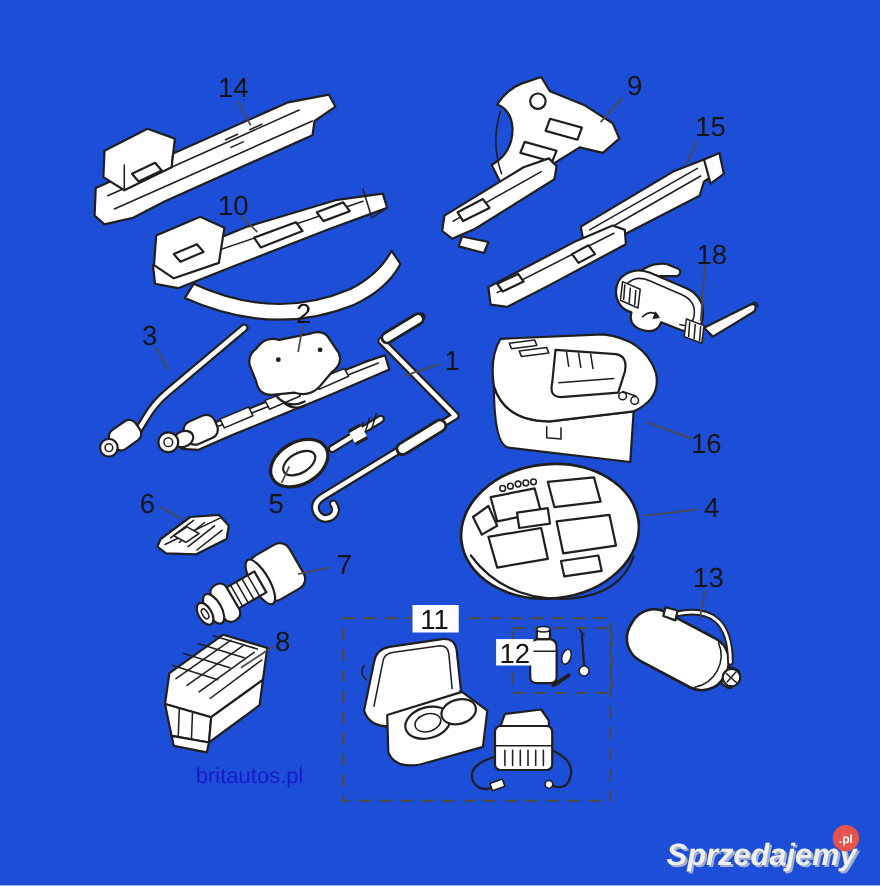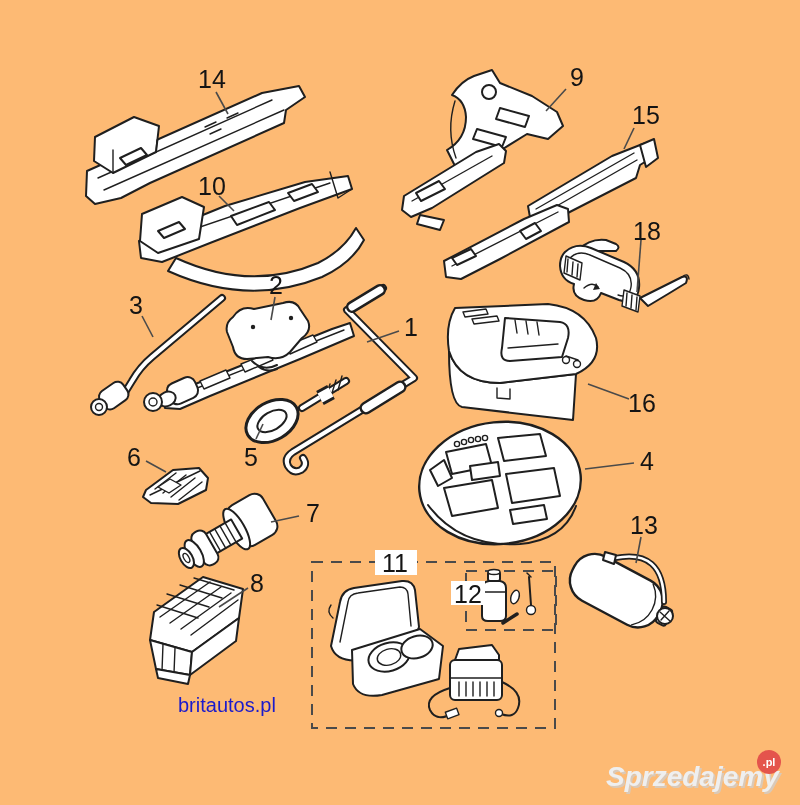--- a/index.html
+++ b/index.html
@@ -1,16 +1,16 @@
 <!DOCTYPE html>
 <html><head>
 <meta charset="utf-8">
 <style>
   html,body{margin:0;padding:0;background:#fff;}
-  .stage{position:relative;width:800px;height:805px;background:#fdba74;overflow:hidden;
+  .stage{position:relative;width:800px;height:805px;background:#1d4ed8;overflow:hidden;
          font-family:"Liberation Sans",sans-serif;}
   svg{display:block}
   .ln{stroke:#1f1f1f;stroke-width:2;fill:none;stroke-linecap:round;stroke-linejoin:round;}
   .fw{fill:#ffffff;}
   .thin{stroke-width:1.4;}
   .rod-o{stroke:#1f1f1f;stroke-width:8;fill:none;stroke-linecap:round;stroke-linejoin:round;}
   .rod-i{stroke:#ffffff;stroke-width:4;fill:none;stroke-linecap:round;stroke-linejoin:round;}
   .rod-o2{stroke:#1f1f1f;stroke-width:6;fill:none;stroke-linecap:round;}
   .rod-i2{stroke:#ffffff;stroke-width:2.6;fill:none;stroke-linecap:round;}
   .dash{stroke:#4a4a4a;stroke-width:2;fill:none;stroke-dasharray:11 8;}

